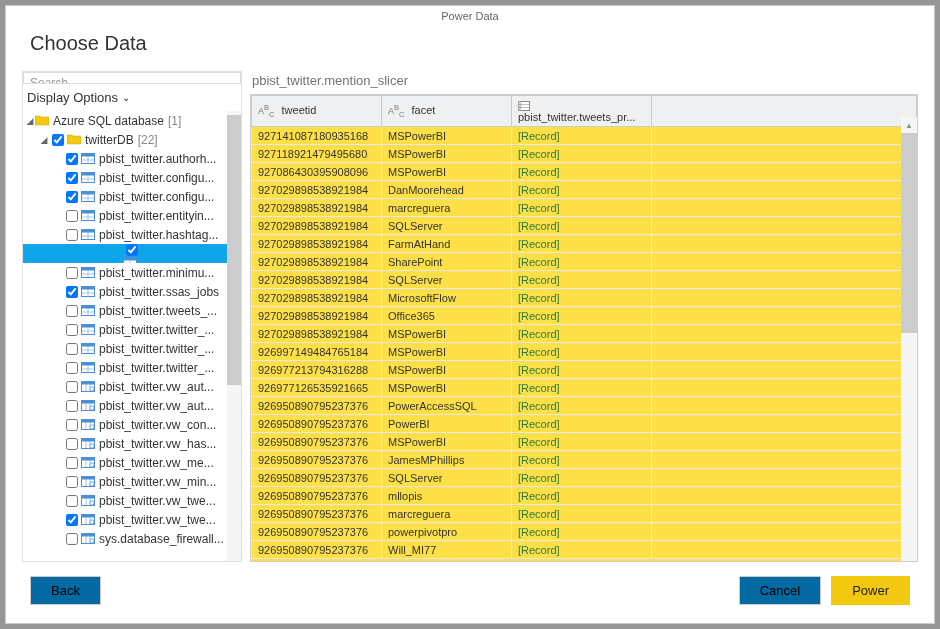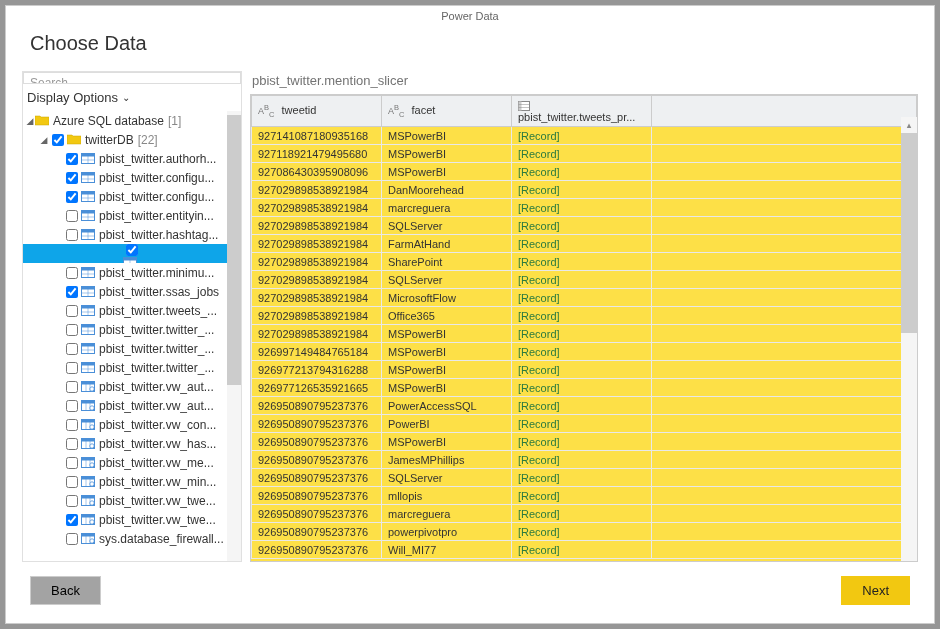--- a/index.html
+++ b/index.html
@@ -28,21 +28,21 @@
 .grid { flex: 1; border: 1px solid #ccc; overflow: hidden; position: relative; background: #fde047; }
 .gtable { border-collapse: collapse; width: 100%; font-size: 11px; table-layout: fixed; }
 .gtable th { background: #eef0f2; border: 1px solid #ccc; text-align: left; padding: 3px 6px; font-weight: normal; color: #333; height: 22px; }
 .gtable th .hicon { margin-right: 4px; font-size: 9px; color: #777; }
 .gtable td { border: 1px solid #e8e8e8; padding: 2px 6px; color: #333; height: 18px; overflow: hidden; white-space: nowrap; }
 .gtable td.rec { color: #2a7a3f; }
 .grid-sb { position: absolute; right: 0; top: 22px; bottom: 0; width: 16px; background: #f5f5f5; }
 .grid-sb .arr { height: 16px; text-align: center; font-size: 9px; color: #888; line-height: 16px; }
 .grid-sb .thumb { background: #ccc; width: 100%; height: 200px; }
 .footer { display: flex; justify-content: space-between; padding: 14px 24px 18px; }
-.btn { font-size: 13px; padding: 6px 20px; border: 1px solid #ccc; background: #a3a3a3; cursor: pointer; }
+.btn { font-size: 13px; padding: 6px 20px; border: 1px solid #ccc; background: #0369a1; cursor: pointer; }
 .btn.primary { background: #f2c811; border-color: #f2c811; color: #222; }
 .fgroup { display: flex; gap: 10px; }
 svg { display: block; }
 </style>
 </head>
 <body>
 
 <div class="window">
   <div class="titlebar">Power Data</div>
   <div class="header">Choose Data</div>
@@ -573,16 +573,17 @@
           <div class="arr">▴</div>
           <div class="thumb"></div>
         </div>
       </div>
     </div>
   </div>
 
   <div class="footer">
     <button class="btn">Back</button>
     <div class="fgroup">
-      <button class="btn primary">Next</button>
+      <button class="btn">Cancel</button>
+      <button class="btn primary">Power</button>
     </div>
   </div>
 </div>
 
 </body></html>

